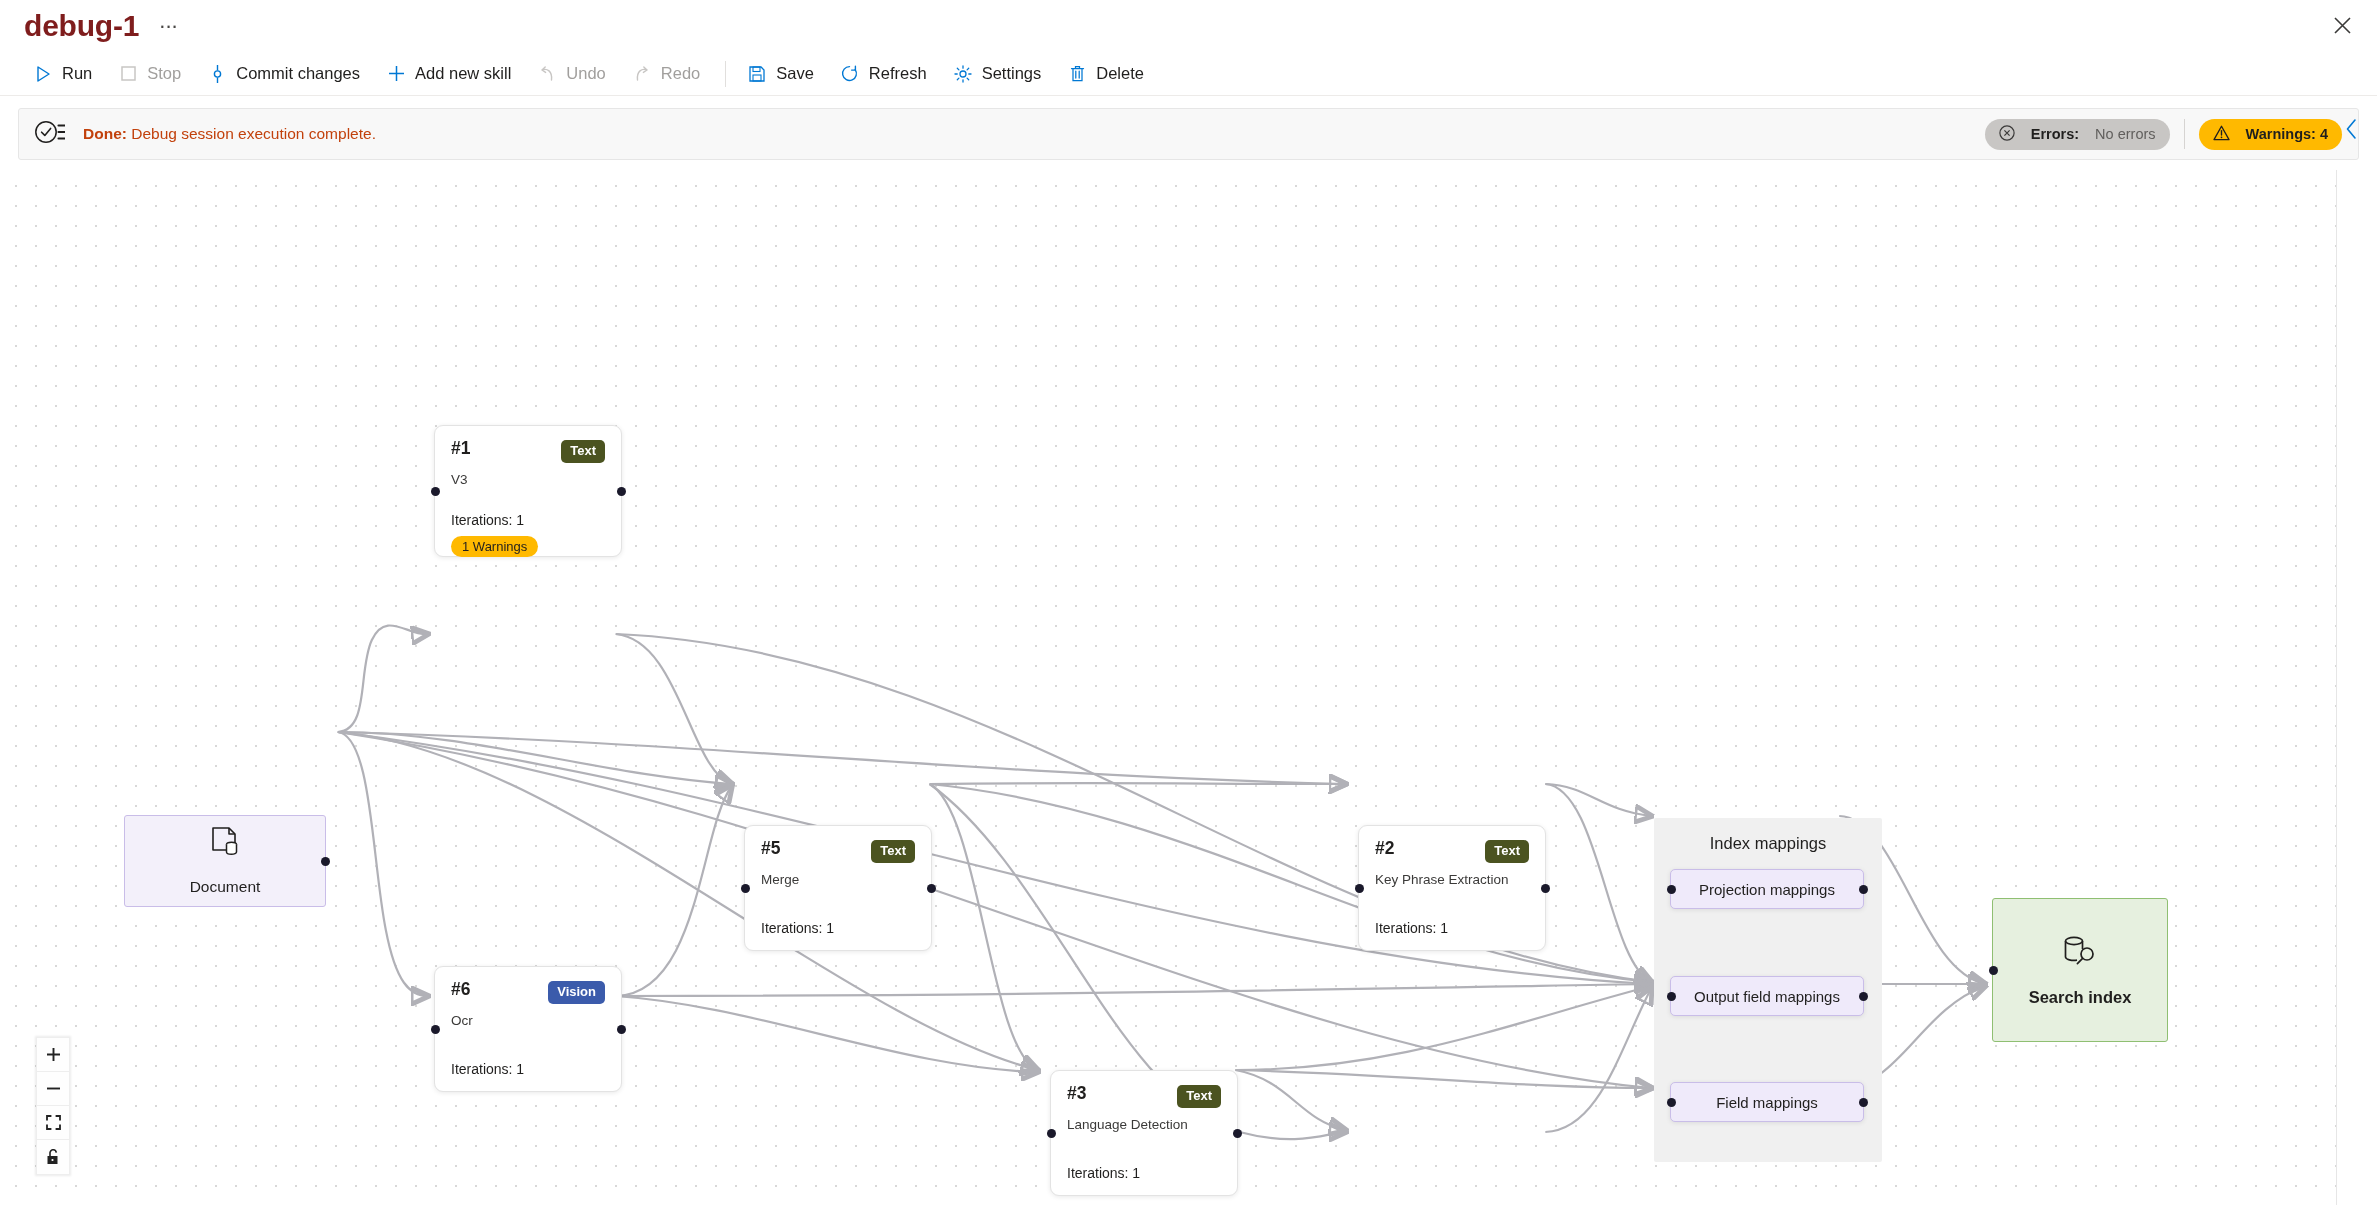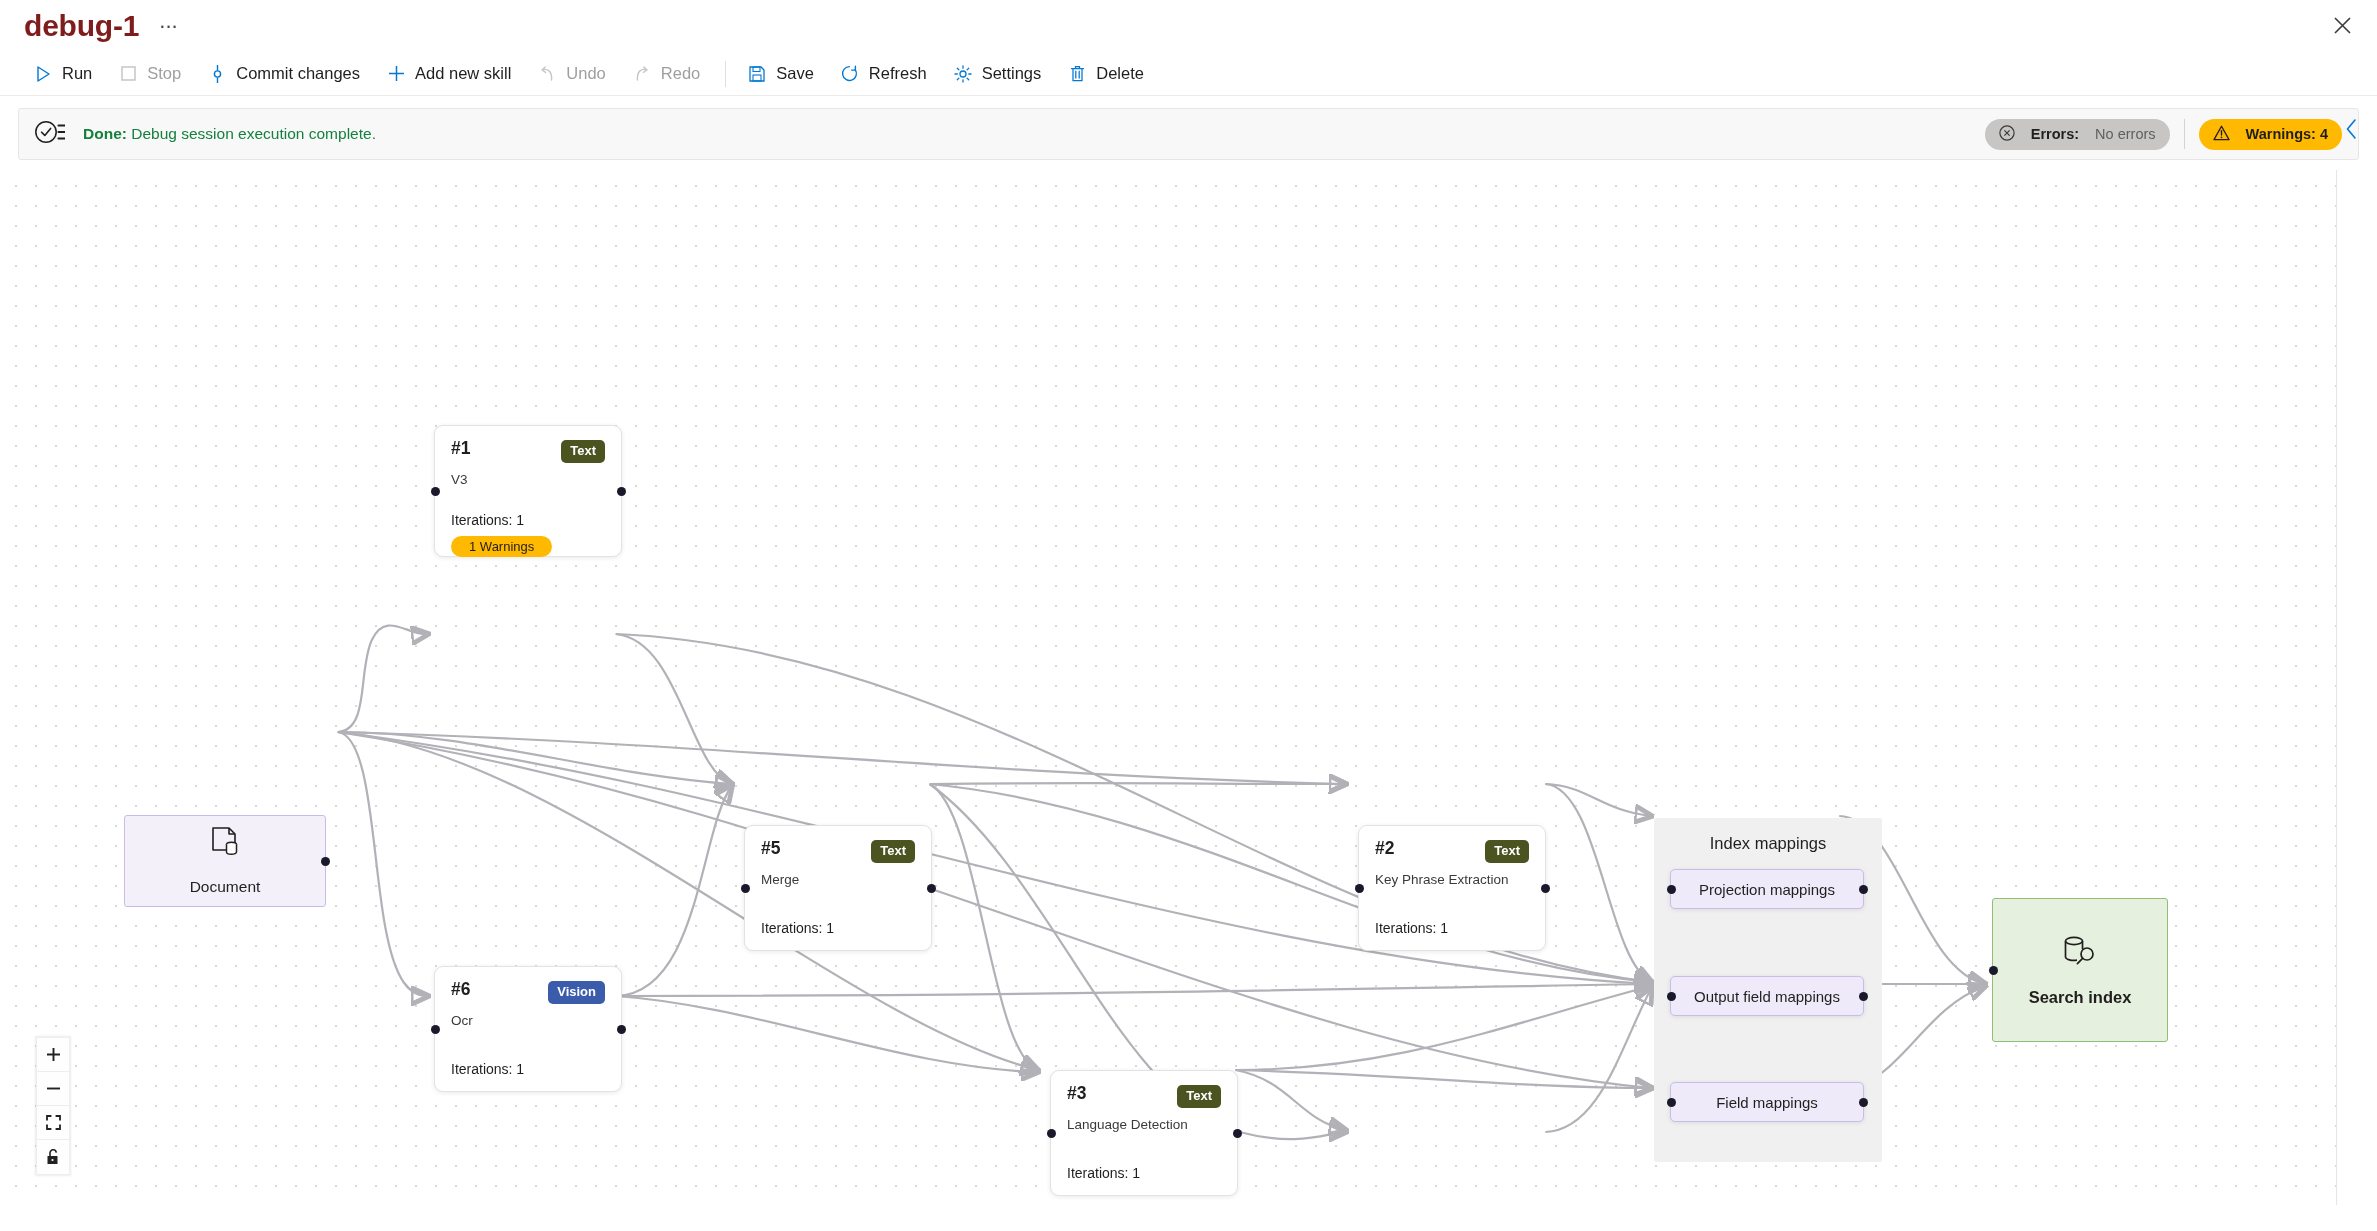--- a/index.html
+++ b/index.html
@@ -62,21 +62,21 @@
   .statusbar {
     height: 52px;
     background: #f8f8f8;
     border: 1px solid #e6e6e6;
     border-radius: 3px;
     display: flex; align-items: center;
     padding: 0 16px;
     position: relative;
   }
   .status-left { display:flex; align-items:center; gap:18px; }
-  .status-msg { font-size: 15.5px; color:#15803d; }
+  .status-msg { font-size: 15.5px; color:#c2410c; }
   .status-msg b { font-weight: 700; }
   .status-right {
     margin-left:auto; display:flex; align-items:center; gap: 0;
   }
   .badge {
     display:flex; align-items:center; gap:16px;
     border-radius: 18px; padding: 6px 14px;
     font-size: 14.5px; white-space:nowrap;
   }
   .badge.errors { background:#c8c6c4; color:#201f1e; }
@@ -129,21 +129,21 @@
   .tag {
     border-radius: 5px; padding: 4px 9px;
     font-size: 13px; font-weight: 700; color:#ffffff;
     line-height: 1.15;
   }
   .tag.text { background:#4b5320; }
   .tag.vision { background:#3b5bab; }
   .warn-pill {
     position:absolute; left: 16px;
     background:#ffb900; color:#201f1e;
-    border-radius: 11px; padding: 3px 18px;
+    border-radius: 11px; padding: 3px 11px;
     font-size: 13px; white-space:nowrap;
   }
 
   .handle {
     position:absolute; width: 9px; height: 9px;
     background:#1a192b; border-radius:50%;
     top: 50%; margin-top:-4.5px; z-index: 5;
   }
   .handle.in  { left: -4.5px; }
   .handle.out { right: -4.5px; }

